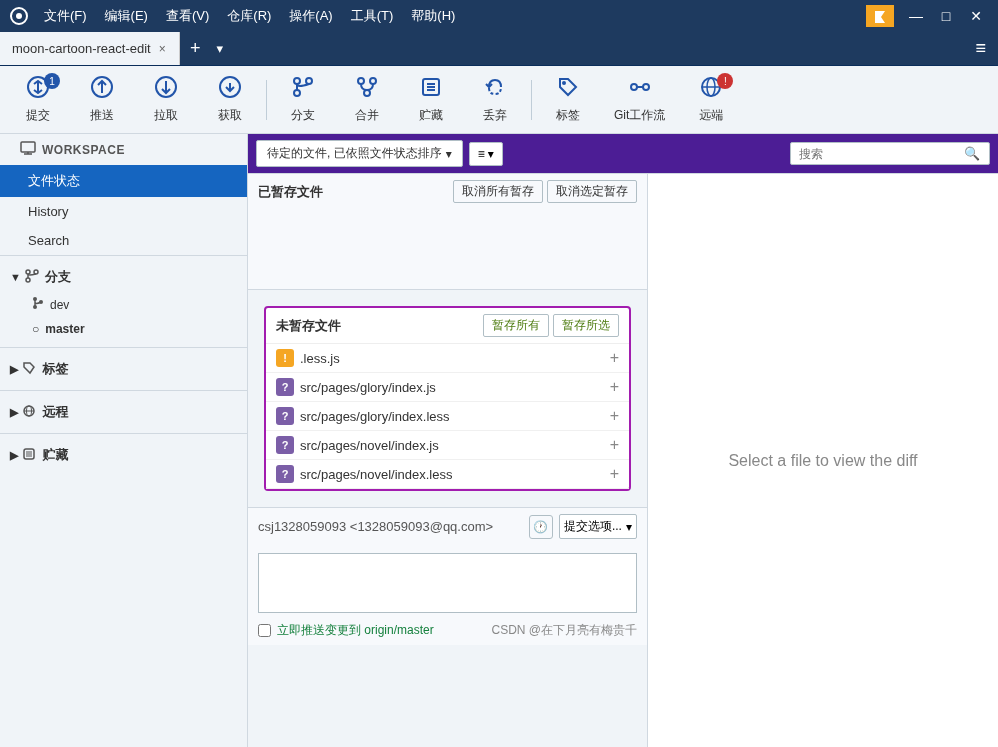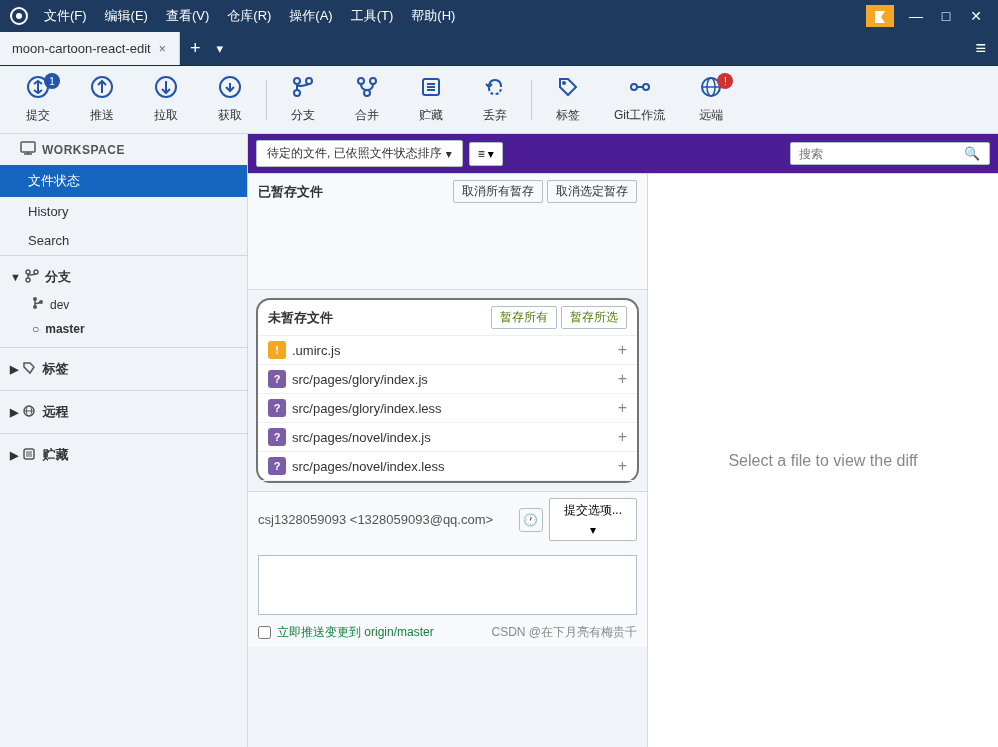--- a/index.html
+++ b/index.html
@@ -293,23 +293,23 @@
     }
     .staged-empty {
       padding: 20px 10px;
       color: #888;
       font-size: 12px;
       min-height: 80px;
     }
 
     
     .unstaged-section {
-      border: 2px solid #737373;
-      margin: 8px;
-      border-radius: 14px;
+      border: 2px solid #a21caf;
+      margin: 16px;
+      border-radius: 4px;
       background: white;
     }
     .unstaged-header {
       display: flex;
       align-items: center;
       padding: 6px 10px;
       font-size: 13px;
       font-weight: bold;
       color: #333;
       border-bottom: 1px solid #eee;
@@ -371,25 +371,25 @@
       width: 24px; height: 24px;
       border-radius: 3px;
       display: flex; align-items: center; justify-content: center;
       cursor: pointer;
       font-size: 12px;
       margin-right: 6px;
     }
     .commit-options-btn {
       background: white;
       border: 1px solid #b0bec5;
-      padding: 3px 14px;
+      padding: 3px 4px;
       font-size: 12px;
       cursor: pointer;
       border-radius: 2px;
-      display: flex; align-items: center; gap: 4px; flex-direction: column;
+      display: flex; align-items: center; gap: 4px;
     }
     .commit-textarea {
       width: 100%;
       height: 60px;
       border: 1px solid #b0bec5;
       padding: 6px;
       font-size: 13px;
       resize: none;
       background: white;
       font-family: inherit;
@@ -684,21 +684,21 @@
 
         <div class="unstaged-section">
           <div class="unstaged-header">
             <span class="unstaged-header-title">未暂存文件</span>
             <button class="unstaged-header-btn">暂存所有</button>
             <button class="unstaged-header-btn">暂存所选</button>
           </div>
 
           <div class="file-item">
             <div class="file-icon yellow">!</div>
-            <span class="file-name">.umirc.js</span>
+            <span class="file-name">.less.js</span>
             <span class="file-action">+</span>
           </div>
           <div class="file-item">
             <div class="file-icon purple">?</div>
             <span class="file-name">src/pages/glory/index.js</span>
             <span class="file-action">+</span>
           </div>
           <div class="file-item">
             <div class="file-icon purple">?</div>
             <span class="file-name">src/pages/glory/index.less</span>

